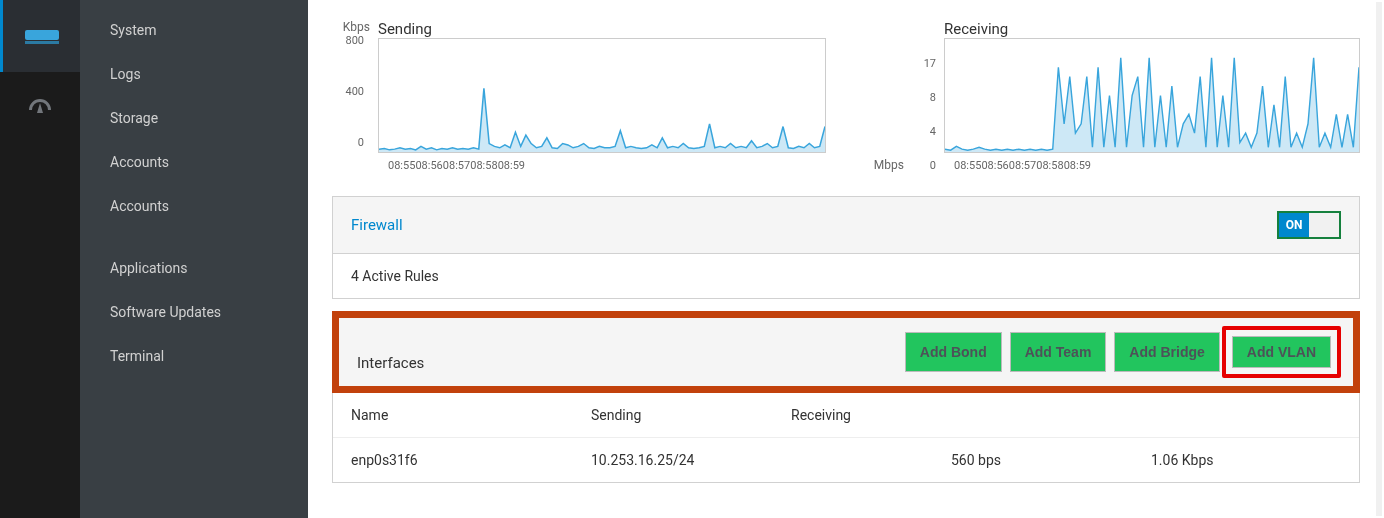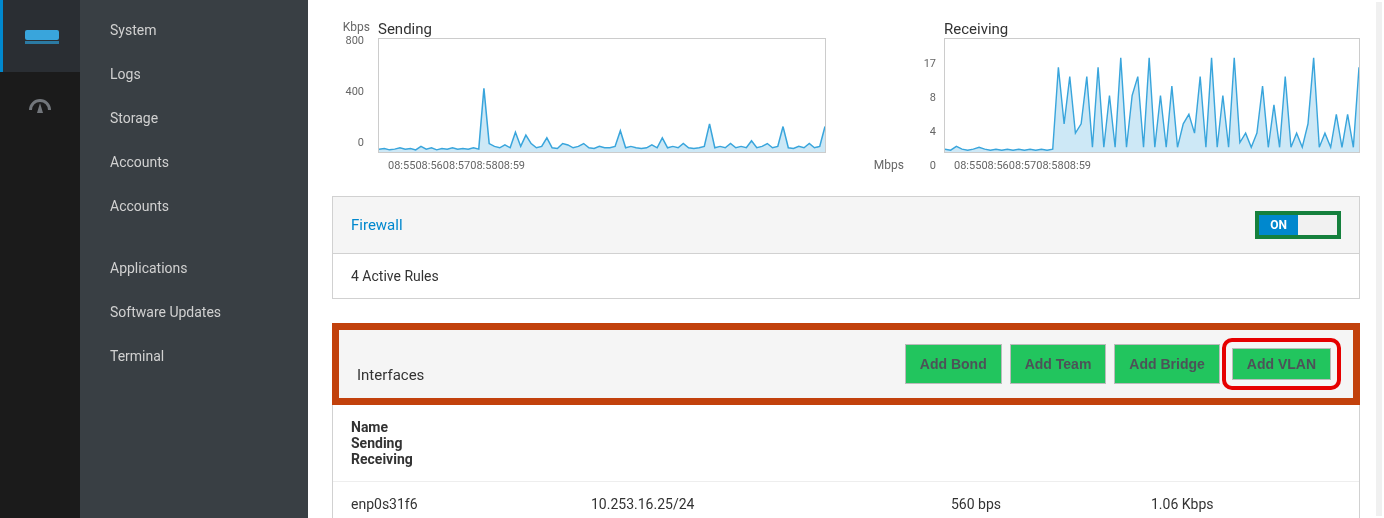--- a/index.html
+++ b/index.html
@@ -107,38 +107,38 @@
   justify-content: flex-start;
   font-size: 11px;
   color: #666;
   margin-top: 6px;
   padding: 0 10px;
 }
 
 
 .panel {
   border: 1px solid #d1d1d1;
-  margin-bottom: 24px;
+  margin-bottom: 12px;
 }
 .panel-header {
   padding: 14px 18px;
   display: flex;
   align-items: center;
   justify-content: space-between;
   background: #f5f5f5;
   border-bottom: 1px solid #d1d1d1;
 }
 .panel-title-link { color: #0088ce; font-size: 15px; text-decoration: none; }
 .panel-body { padding: 14px 18px; font-size: 14px; }
 
 
 .toggle {
-  width: 86px;
+  width: 64px;
   height: 28px;
-  border: 4px solid #15803d;
+  border: 2px solid #15803d;
   display: flex;
   cursor: pointer;
 }
 .toggle-on {
   width: 43px;
   background: #0088ce;
   color: #fff;
   font-size: 12px;
   font-weight: 700;
   display: flex;
@@ -167,35 +167,35 @@
   padding: 7px 14px;
   font-size: 14px;
   font-weight: 600;
   color: #4d5258;
   cursor: pointer;
 }
 .highlight-box {
   border: 4px solid #e60000;
   padding: 6px;
   margin: -6px;
-  border-radius: 10px;
+  border-radius: 2px;
 }
 
 
 .iface-table {
   border: 1px solid #d1d1d1;
   border-top: none;
 }
 .iface-row {
   display: flex;
   padding: 14px 18px;
   border-bottom: 1px solid #eee;
   font-size: 14px;
 }
-.iface-row.header { font-weight: 700; flex-direction: column; }
+.iface-row.header { font-weight: 400; }
 .iface-row:last-child { border-bottom: none; }
 .col-name { width: 240px; }
 .col-ip { width: 360px; }
 .col-send { width: 200px; }
 .col-recv { flex: 1; }
 
 .scrollbar-r {
   position: absolute;
   right: 2px; top: 2px; bottom: 2px;
   width: 6px;

